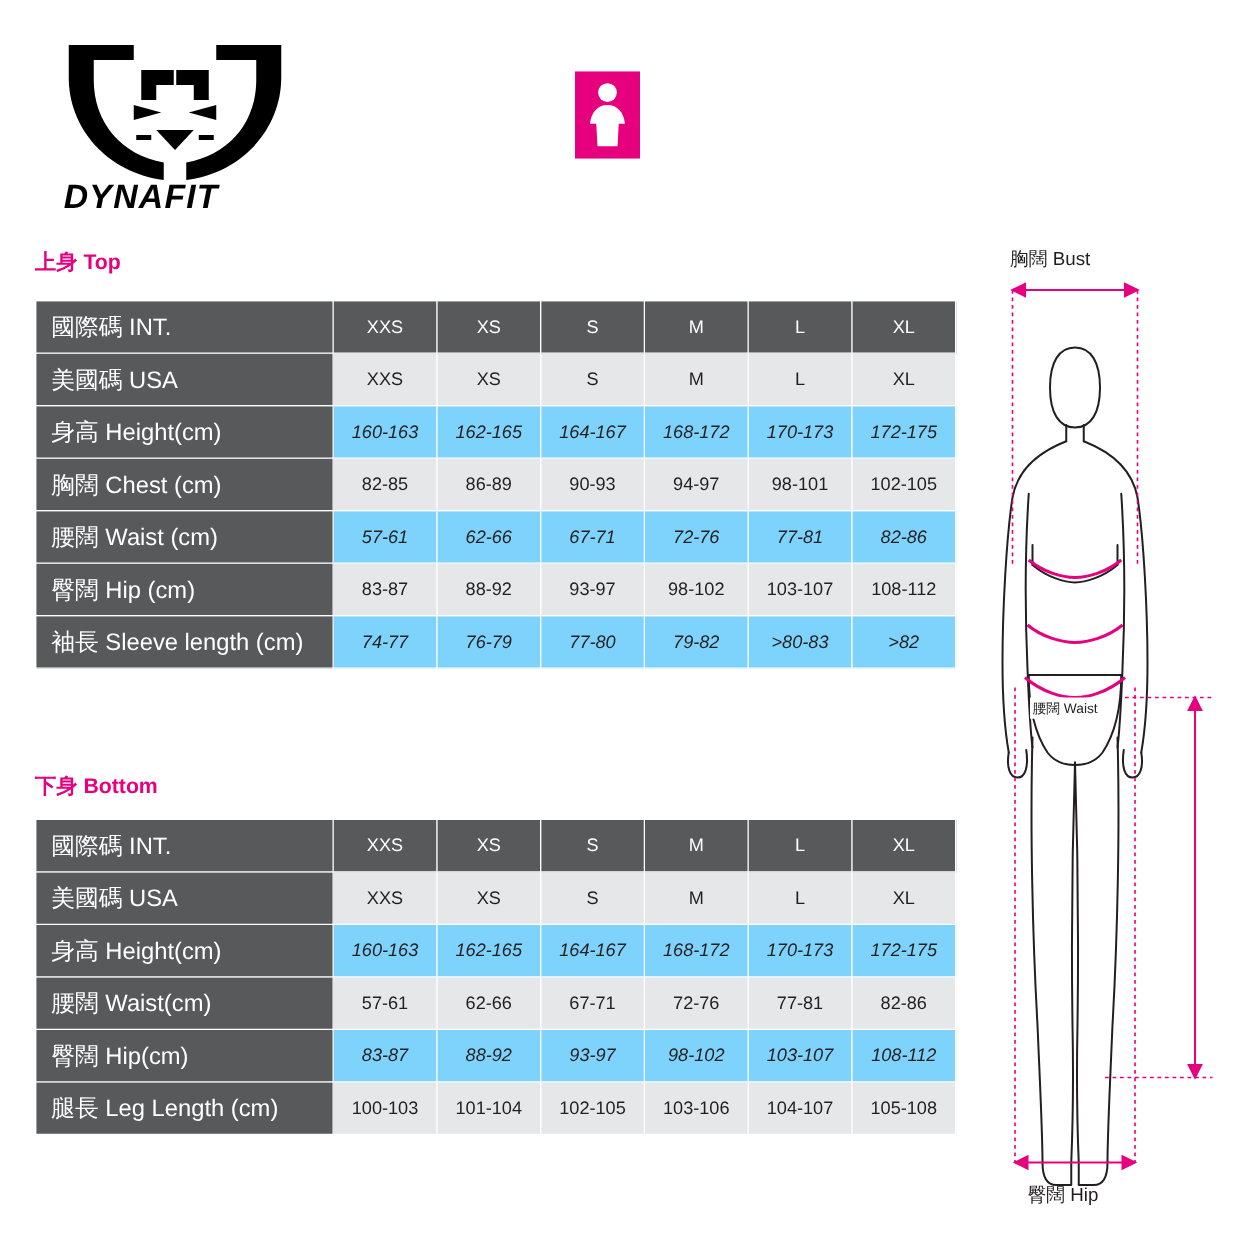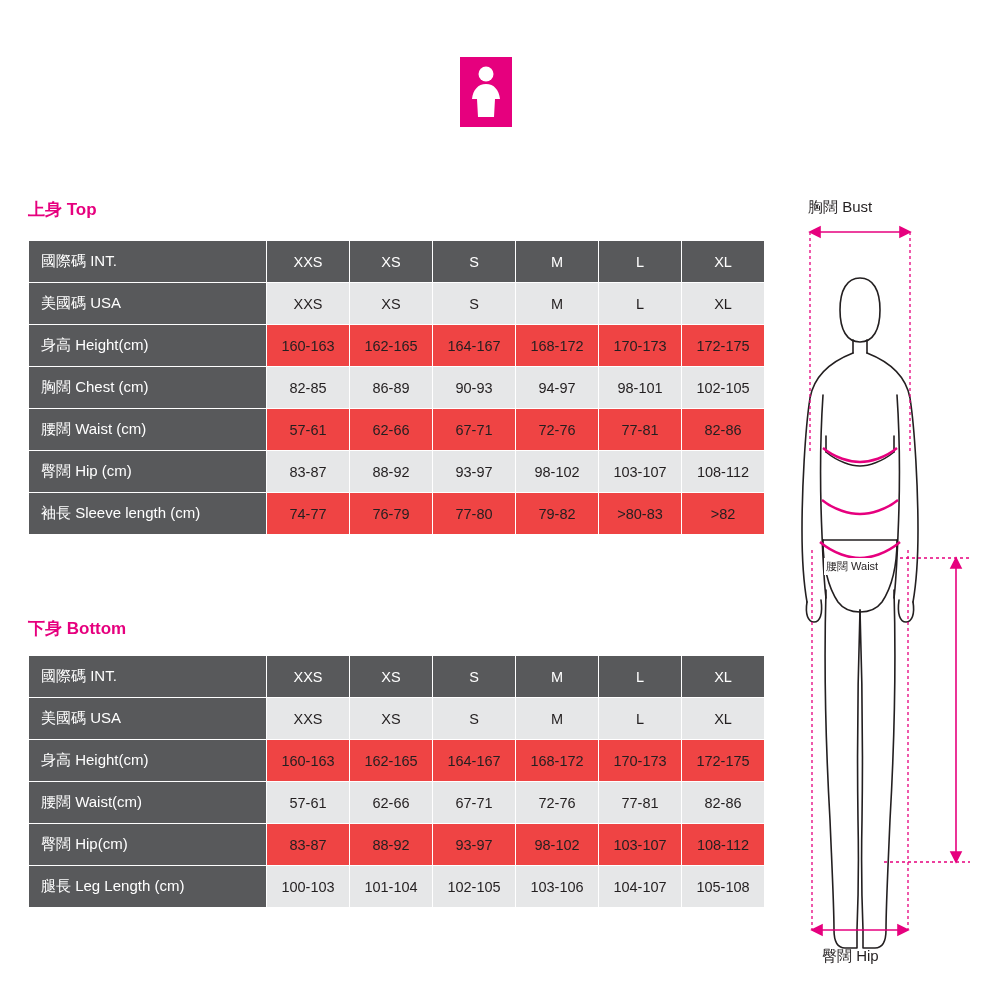--- a/index.html
+++ b/index.html
@@ -93,34 +93,35 @@
     border: 1px solid #ffffff;
     height: 41px;
     font-size: 14.5px;
     text-align: center;
     vertical-align: middle;
     padding: 0;
   }
   table.size-table td.label {
     text-align: left;
     padding-left: 12px;
-    font-size: 15px;
+    font-size: 19px;
     width: 225px;
   }
   td.dark {
     background: #58595b;
     color: #ffffff;
   }
   td.light {
     background: #e6e7e8;
     color: #231f20;
   }
   td.white {
-    background: #ef4444;
+    background: #7dd3fc;
     color: #231f20;
+    font-style: italic;
   }
   td.val {
     width: 82px;
   }
 
   
   .figure-area {
     position: absolute;
     left: 760px;
     top: 190px;
@@ -144,20 +145,44 @@
     margin-top: 46px;
   }
 </style>
 </head>
 <body>
 
 <div class="page">
 
   <div class="header">
 
+    <div class="logo-wrap">
+      <svg width="200" height="145" viewBox="0 0 200 145">
+        <g fill="#000000">
+
+          <path d="M10 8 L62 8 L62 20 L30 20 L30 36 C30 70 52 96 86 102 L86 116 C40 110 10 74 10 34 Z"></path>
+          <path d="M180 8 L128 8 L128 20 L160 20 L160 36 C160 70 138 96 104 102 L104 116 C150 110 180 74 180 34 Z"></path>
+
+          <path d="M68 28 L94 28 L94 40 L80 40 L80 52 L68 52 Z"></path>
+          <path d="M122 28 L96 28 L96 40 L110 40 L110 52 L122 52 Z"></path>
+
+          <path d="M62 56 L84 62 L62 68 Z"></path>
+          <path d="M128 56 L106 62 L128 68 Z"></path>
+
+          <path d="M80 76 L110 76 L95 92 Z"></path>
+
+          <rect x="64" y="80" width="12" height="4"></rect>
+          <rect x="114" y="80" width="12" height="4"></rect>
+        </g>
+
+        <g fill="#000000" font-family="Liberation Sans, sans-serif" font-size="27" font-weight="bold" font-style="italic" letter-spacing="1">
+          <text x="6" y="138">DYNAFIT</text>
+        </g>
+      </svg>
+    </div>
 
     <div class="title-block">
       <div class="title-icon">
         <svg width="52" height="70" viewBox="0 0 52 70">
           <rect x="0" y="0" width="52" height="70" fill="#e6007e"></rect>
           <circle cx="26" cy="17" r="7.5" fill="#ffffff"></circle>
           <path d="M26 27 C18 27 13 33 12 42 L17 42 L18 60 L34 60 L35 42 L40 42 C39 33 34 27 26 27 Z" fill="#ffffff"></path>
         </svg>
       </div>
       <div class="title-texts">

